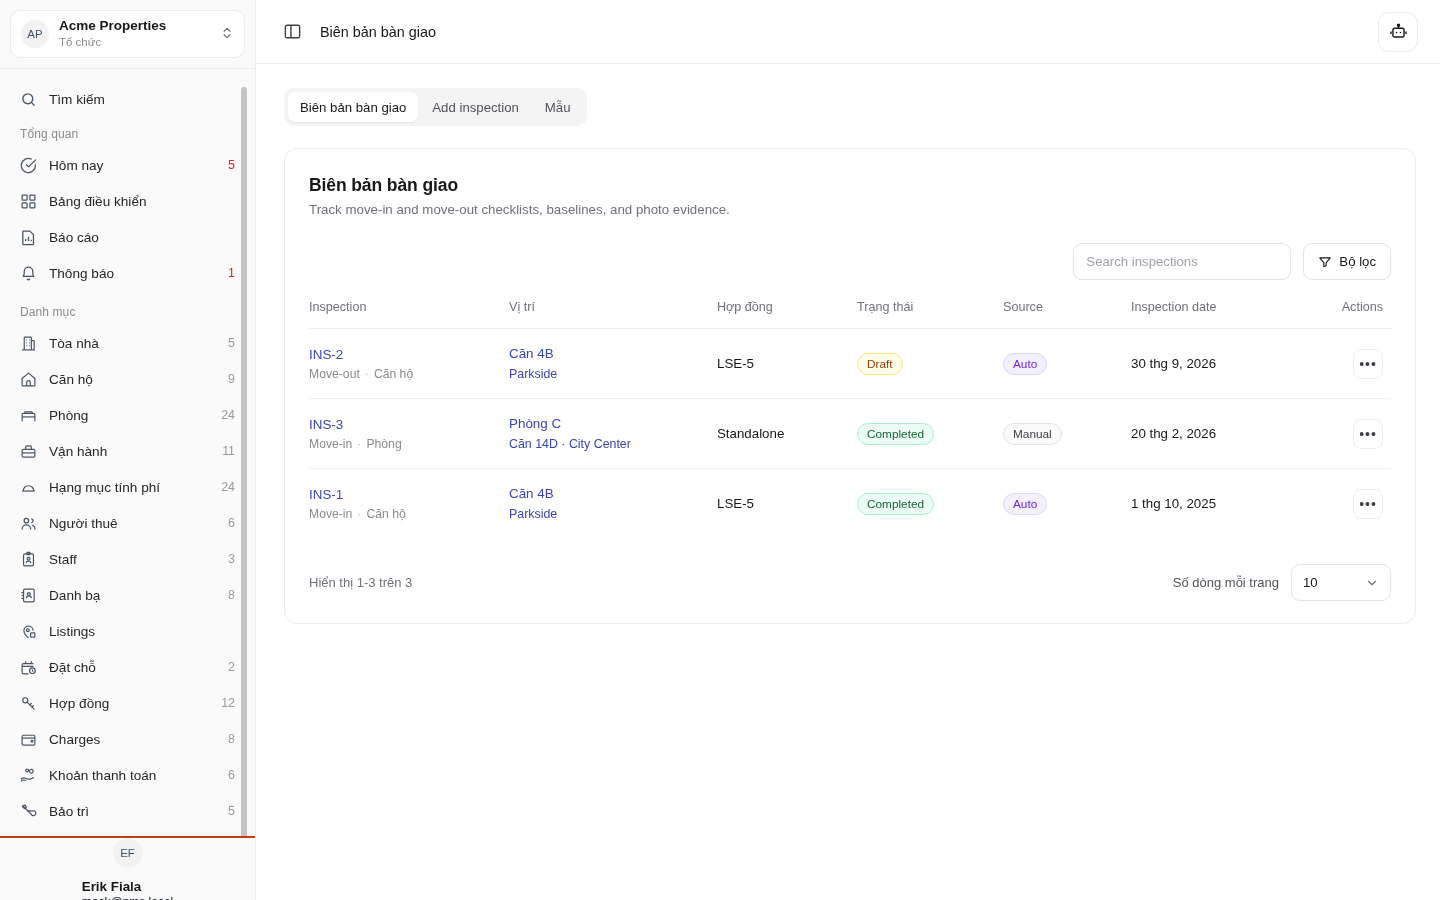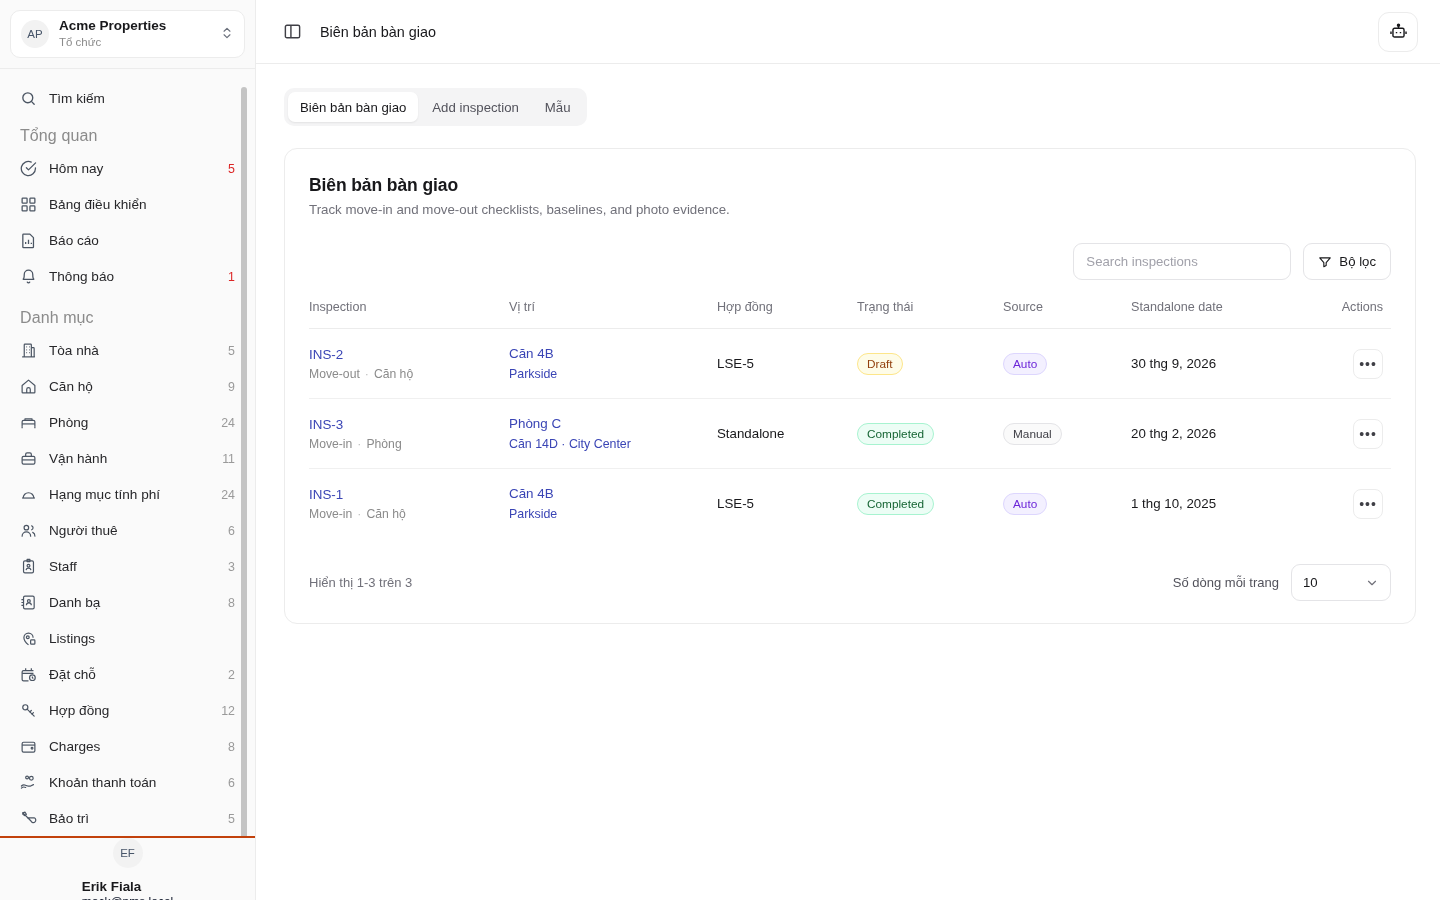--- a/index.html
+++ b/index.html
@@ -65,21 +65,21 @@
     display: flex; align-items: center; gap: 12px;
     height: 36px; padding: 0 10px; border-radius: 8px;
     cursor: pointer; color: #1f2937; justify-content: center;
   }
   .nav-ico { width: 17px; height: 17px; flex: 0 0 17px; color: #4b5563; display:flex; align-items:center; justify-content:center;}
   .nav-ico svg { width: 17px; height: 17px; display: block; }
   .nav-label { flex: 1; font-size: 13.6px; color: #27272a; white-space: nowrap; }
   .nav-count { font-size: 12.4px; color: #9a9a9a; }
   .nav-count.alert { color: #dc2626; }
   .nav-group {
-    font-size: 16px; color: #8b8b8b; padding: 0 10px;
+    font-size: 12px; color: #8b8b8b; padding: 0 10px;
     margin: 14px 0 6px 0; letter-spacing: .1px;
   }
   .nav-group.first { margin-top: 10px; }
 
   .user-card {
     border-top: 2px solid #c2410c;
     height: 64px; display: flex; align-items: center;
     gap: 10px; padding: 0 18px 0 18px; cursor: pointer;
     background: #fafafa;
     flex-direction: column;
@@ -517,21 +517,21 @@
       </div>
 
       <table>
         <thead>
           <tr>
             <th style="width:200px">Inspection</th>
             <th style="width:208px">Vị trí</th>
             <th style="width:140px">Hợp đồng</th>
             <th style="width:146px">Trạng thái</th>
             <th style="width:128px">Source</th>
-            <th style="width:190px">Standalone date</th>
+            <th style="width:190px">Inspection date</th>
             <th class="col-act">Actions</th>
           </tr>
         </thead>
         <tbody>
 
           <tr>
             <td>
               <a class="cell-link">INS-2</a>
               <div class="cell-sub">
                 <span>Move-out</span><span class="dot">·</span><span>Căn hộ</span>

